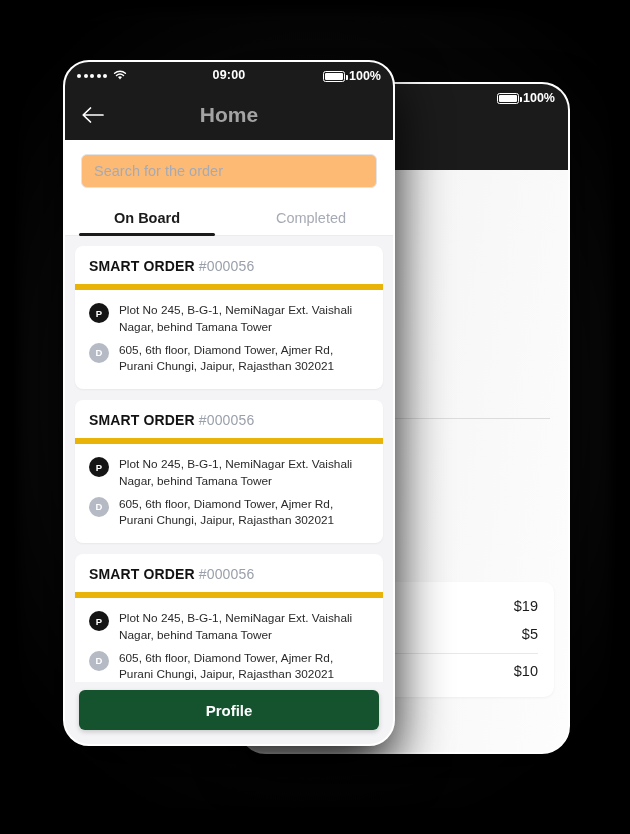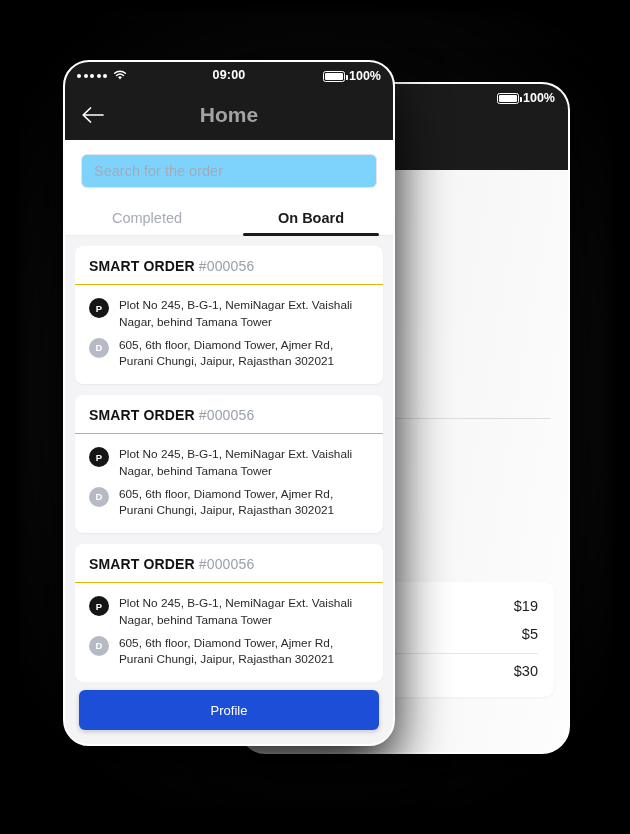--- a/index.html
+++ b/index.html
@@ -280,21 +280,21 @@
     width: 100%;
     box-sizing: border-box;
     height: 34px;
     border: 1px solid #e3e4e8;
     border-radius: 6px;
     padding: 0 12px;
     font-size: 14.5px;
     font-family: "Liberation Sans", sans-serif;
     color: #1b1b1b;
     outline: none;
-    background: #7dd3fc;
+    background: #fdba74;
   }
   .search-input::placeholder { color: #a6aab4; }
 
   .tabs {
     display: flex;
     background: #fff;
     flex: 0 0 auto;
     border-bottom: 1px solid #ececee;
   }
   .tab {
@@ -325,21 +325,21 @@
   }
   .order-card {
     background: #fff;
     border-radius: 8px;
     margin-bottom: 11px;
     box-shadow: 0 1px 2px rgba(0,0,0,0.05);
     overflow: hidden;
   }
   .order-head {
     padding: 12px 14px 10px 14px;
-    border-bottom: 1px solid #eab308;
+    border-bottom: 6px solid #eab308;
     font-size: 14px;
   }
   .order-label {
     font-weight: 700;
     color: #121212;
     letter-spacing: 0.15px;
   }
   .order-num {
     color: #9aa0ab;
     font-weight: 400;
@@ -373,26 +373,26 @@
   }
 
   .footer {
     flex: 0 0 auto;
     background: #f4f4f6;
     padding: 8px 14px 14px 14px;
   }
   .profile-btn {
     width: 100%;
     height: 40px;
-    background: #1d4ed8;
+    background: #14532d;
     color: #fff;
     border: none;
     border-radius: 6px;
-    font-size: 13px;
-    font-weight: 400;
+    font-size: 15px;
+    font-weight: 700;
     font-family: "Liberation Sans", sans-serif;
     cursor: pointer;
     box-shadow: 0 2px 5px rgba(0,0,0,0.18);
   }
 </style>
 </head>
 <body>
 
 <div class="backdrop">
   <div class="backdrop-glow"></div>
@@ -422,21 +422,21 @@
 
     <div class="price-card">
       <div class="price-row">
         <span>$19</span>
       </div>
       <div class="price-row">
         <span>$5</span>
       </div>
       <div class="price-sep"></div>
       <div class="price-row">
-        <span>$30</span>
+        <span>$10</span>
       </div>
     </div>
   </div>
 </div>
 
 <div class="phone phone-front">
 
   <div class="statusbar">
     <span class="sb-left">
       <span class="dots">
@@ -470,22 +470,22 @@
       </svg>
     </span>
     <span class="header-title">Home</span>
   </div>
 
   <div class="searchwrap">
     <input class="search-input" type="text" placeholder="Search for the order" style="">
   </div>
 
   <div class="tabs">
+    <div class="tab active">On Board</div>
     <div class="tab inactive">Completed</div>
-    <div class="tab active">On Board</div>
   </div>
 
   <div class="list">
 
     <div class="order-card">
       <div class="order-head">
         <span class="order-label">SMART ORDER</span>
         <span class="order-num">#000056</span>
       </div>
       <div class="order-body">

